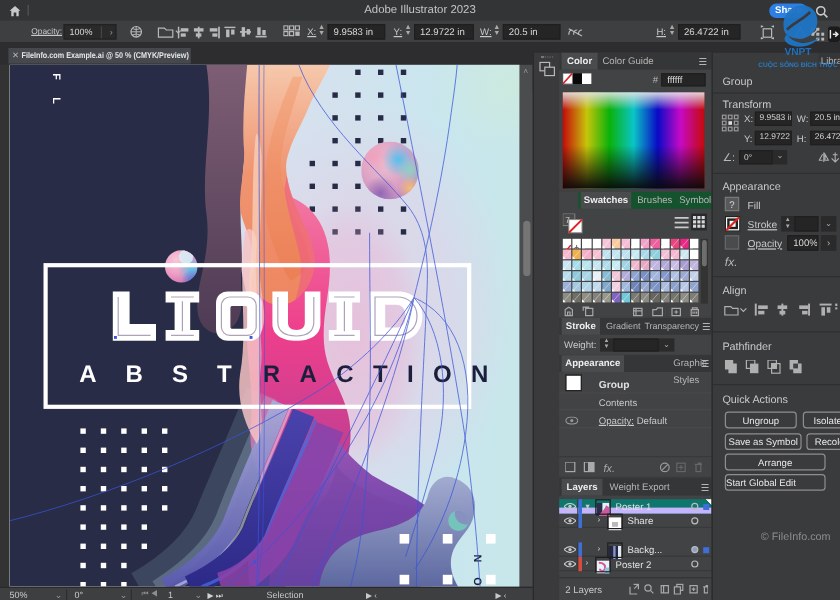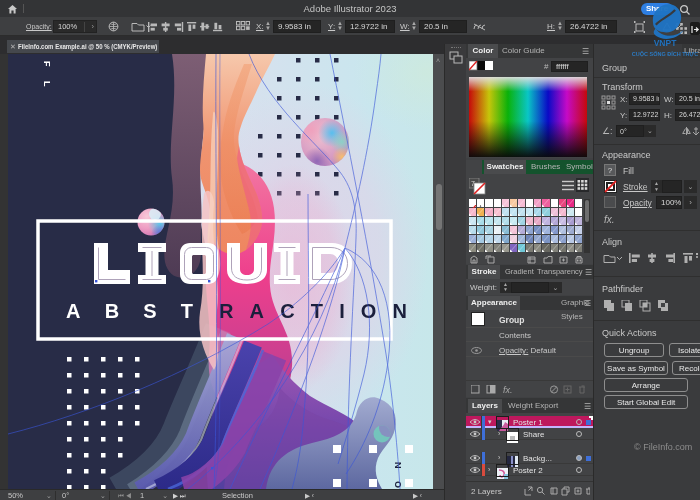--- a/index.html
+++ b/index.html
@@ -1075,21 +1075,21 @@
   </div>
 </div>
 
 <div class="abs" style="left:0;top:354px;width:127px;height:102px;background:#424345;">
   <div class="abs" style="left:0;top:0;width:127px;height:15px;background:#353637;">
     <div class="abs" style="left:2px;top:1px;width:34px;height:14px;background:#4a4b4d;color:#efefef;font-size:8px;font-weight:bold;text-align:center;line-height:14px;">Layers</div>
     <div class="abs" style="left:42px;top:1px;color:#b5b5b5;font-size:8px;line-height:14px;">Weight Export</div>
     <div class="abs" style="left:118px;top:4px;color:#b5b5b5;font-size:8px;">☰</div>
   </div>
   <div id="layerrows" class="abs" style="left:0;top:18px;width:127px;height:60px;">
-        <div class="abs" style="left:0;top:0px;width:127px;height:12px;background:#be185d;border-bottom:2px solid #c4b5fd;">
+        <div class="abs" style="left:0;top:0px;width:127px;height:12px;background:#0f766e;border-bottom:5px solid #c4b5fd;">
           <svg class="abs" style="left:4px;top:3px" width="10" height="6" viewBox="0 0 10 6">
             <path d="M0 3 Q5 -2 10 3 Q5 8 0 3 Z" fill="none" stroke="#c9c9c9" stroke-width=".9"></path>
             <circle cx="5" cy="3" r="1.4" fill="#c9c9c9"></circle>
           </svg>
           <div class="abs" style="left:15px;top:0;width:1px;height:12px;background:#393939;"></div>
           <div class="abs" style="left:16px;top:0;width:3px;height:12px;background:#3e6fd8;"></div>
           <div class="abs" style="left:22px;top:2px;color:#ccc;font-size:7px;">▾</div>
           <div class="abs" style="left:31px;top:0.5px;width:11px;height:11px;outline:1px solid #1d1d1d;"><svg width="11" height="11">
               <rect width="11" height="11" fill="#2a2d4a"></rect>
               <rect x="5" width="6" height="11" fill="#e8eef6"></rect>
@@ -1272,21 +1272,21 @@
         <rect x="3" y="3" width="4" height="4" fill="#424345"></rect>
       </g>
 </svg>
 <div class="sep abs" style="left:0;top:276px;width:107px;"></div>
 <div class="abs lbl" style="left:8px;top:284px;font-size:9px;">Quick Actions</div>
 <div class="abs" style="left:10px;top:299px;width:60px;height:14px;border:1px solid #8e8e8e;border-radius:3px;color:#e8e8e8;font-size:8px;text-align:center;line-height:13px;">Ungroup</div>
 <div class="abs" style="left:75px;top:299px;width:60px;height:14px;border:1px solid #8e8e8e;border-radius:3px;color:#e8e8e8;font-size:8px;padding-left:8px;line-height:13px;">Isolate G</div>
 <div class="abs" style="left:10px;top:317px;width:64px;height:14px;border:1px solid #8e8e8e;border-radius:3px;color:#e8e8e8;font-size:8px;text-align:center;line-height:13px;">Save as Symbol</div>
 <div class="abs" style="left:78px;top:317px;width:60px;height:14px;border:1px solid #8e8e8e;border-radius:3px;color:#e8e8e8;font-size:8px;padding-left:6px;line-height:13px;">Recolor</div>
 <div class="abs" style="left:10px;top:334px;width:84px;height:14px;border:1px solid #8e8e8e;border-radius:3px;color:#e8e8e8;font-size:8px;text-align:center;line-height:13px;">Arrange</div>
-<div class="abs" style="left:10px;top:351px;width:84px;height:14px;border:1px solid #8e8e8e;border-radius:3px;color:#e8e8e8;font-size:8px;text-align:center;line-height:13px;">Start Global Edit</div>
+<div class="abs" style="left:10px;top:351px;width:84px;height:14px;border:1px solid #8e8e8e;border-radius:3px;color:#e8e8e8;font-size:8px;text-align:left;line-height:13px;">Start Global Edit</div>
 <div class="abs" style="left:40px;top:398px;color:#8d8d8d;font-size:9px;">© FileInfo.com</div>
 </div>
 
 <svg class="abs" style="left:628px;top:2px;" width="72" height="62" viewBox="0 0 72 62">
   <g opacity="0.96" transform="translate(3,-3) scale(0.92)">
   <path d="M24,26 C22,14 32,4 44,6 C52,8 56,16 54,24 C52,32 44,38 35,36 C28,35 24,31 24,26 Z" fill="#1f74c4"></path>
   <path d="M27,32 C33,42 49,42 57,34 C51,44 35,46 27,40 C23,37 25,34 27,32 Z" fill="#1f74c4"></path>
   <path d="M27,28 C32,22 40,20 48,12" stroke="#383a3d" stroke-width="2.4" fill="none"></path>
   </g>
   <text x="37" y="44" font-size="8.5" font-weight="bold" fill="#1f74c4" text-anchor="middle" opacity=".95">VNPT</text>

